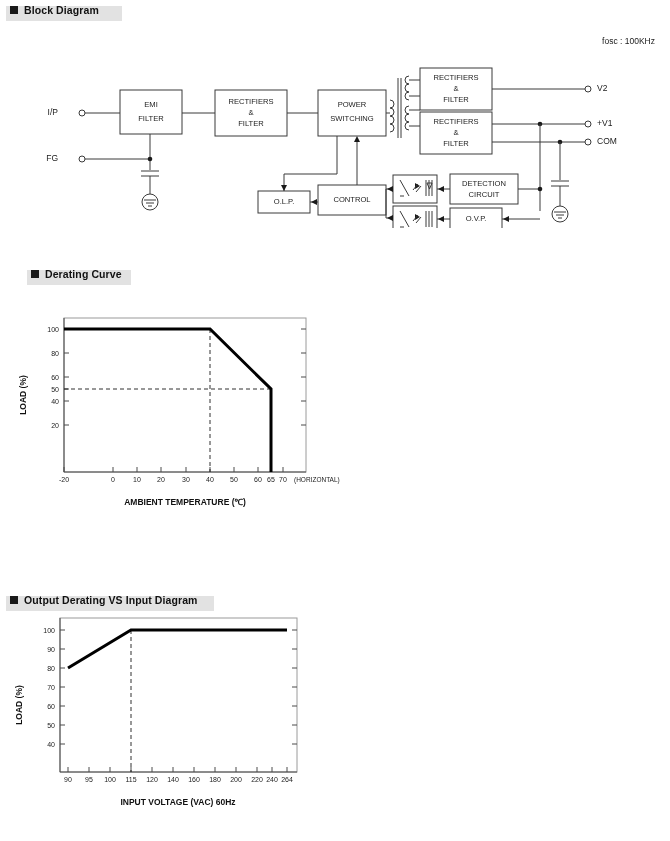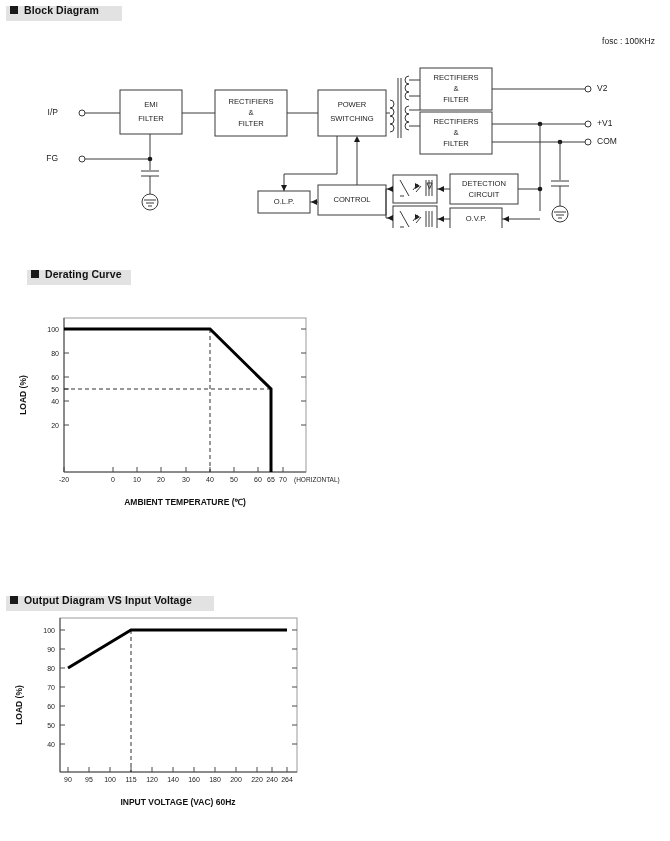--- a/index.html
+++ b/index.html
@@ -395,21 +395,21 @@
 
   <polyline class="ch-curve" points="60,29 206,29 267,89 267,172"></polyline>
 
   <text class="ch-axtitle" x="181" y="205">AMBIENT TEMPERATURE (℃)</text>
   <text class="ch-ytitle" x="22" y="95" transform="rotate(-90 22 95)">LOAD (%)</text>
 </svg>
 </div>
 
 <div class="section-header" id="hdr-outder">
   <span class="bullet"></span>
-  <span class="htext">Output Diagram VS Input Voltage</span>
+  <span class="htext">Output Derating VS Input Diagram</span>
 </div>
 
 <div class="chart-wrap" id="chart-outder">
 <svg width="400" height="221" viewBox="0 0 400 221" xmlns="http://www.w3.org/2000/svg">
 
   <rect class="ch-frame" x="60" y="18" width="237" height="154"></rect>
   <line class="ch-axis" x1="60" y1="18" x2="60" y2="172"></line>
   <line class="ch-axis" x1="60" y1="172" x2="297" y2="172"></line>
 
   <g>

